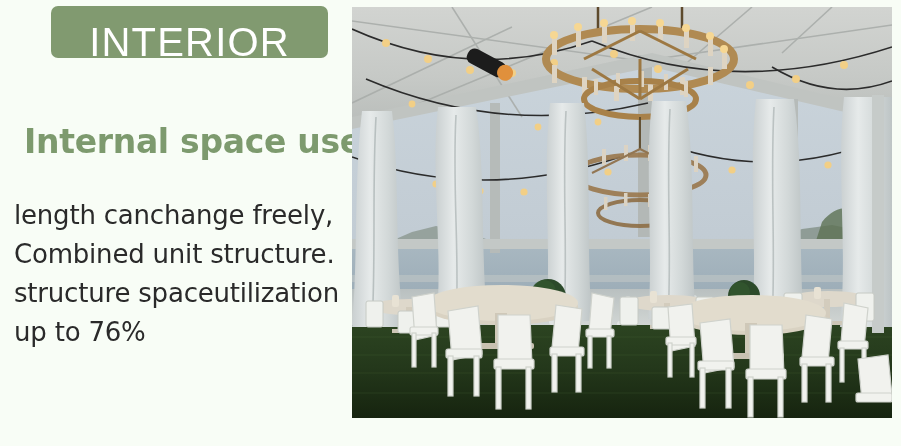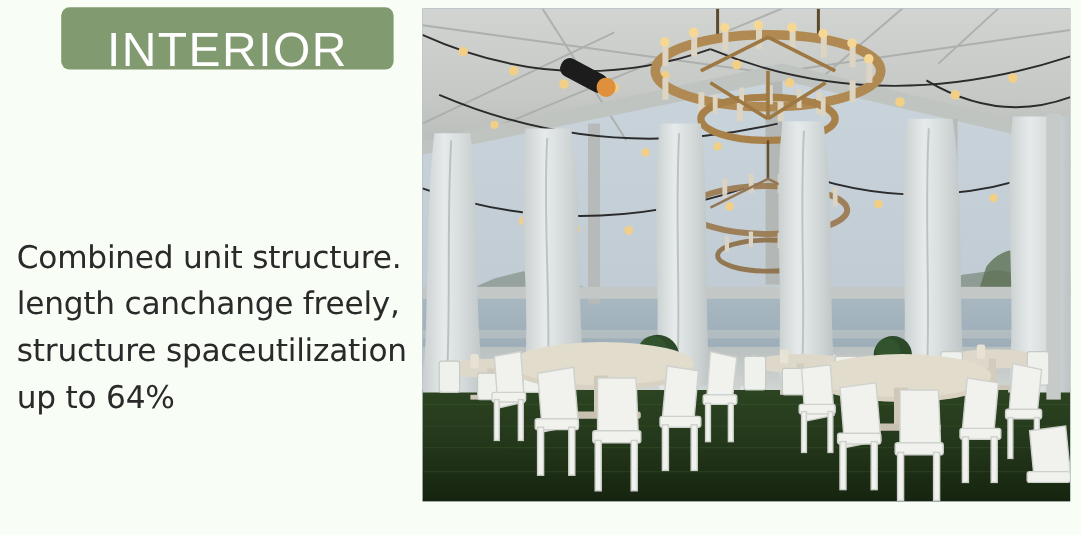--- a/index.html
+++ b/index.html
@@ -98,26 +98,27 @@
 <body>
 
 <div class="page">
 
   <div class="left-col">
 
     <div class="badge">
       <span class="badge-label">INTERIOR</span>
     </div>
 
+    <div class="heading">Internal space use</div>
 
     <div class="body-text">
+      <span class="body-line">length canchange freely,</span>
       <span class="body-line">Combined unit structure.</span>
-      <span class="body-line">length canchange freely,</span>
       <span class="body-line">structure spaceutilization</span>
-      <span class="body-line">up to 64%</span>
+      <span class="body-line">up to 76%</span>
     </div>
 
   </div>
 
   <div class="photo" title="Interior of a white marquee event tent set up on grass beside a pebble beach, with round banquet tables, white folding chairs, sheer curtain drapes, string lights and two large circular candle chandeliers, overlooking the ocean.">
     <svg width="540" height="411" viewBox="0 0 540 411" xmlns="http://www.w3.org/2000/svg" aria-hidden="true">
       <defs>
         <linearGradient id="skyG" x1="0" y1="0" x2="0" y2="1">
           <stop offset="0%" stop-color="#ccd6dd"></stop>
           <stop offset="55%" stop-color="#c2ccd4"></stop>

